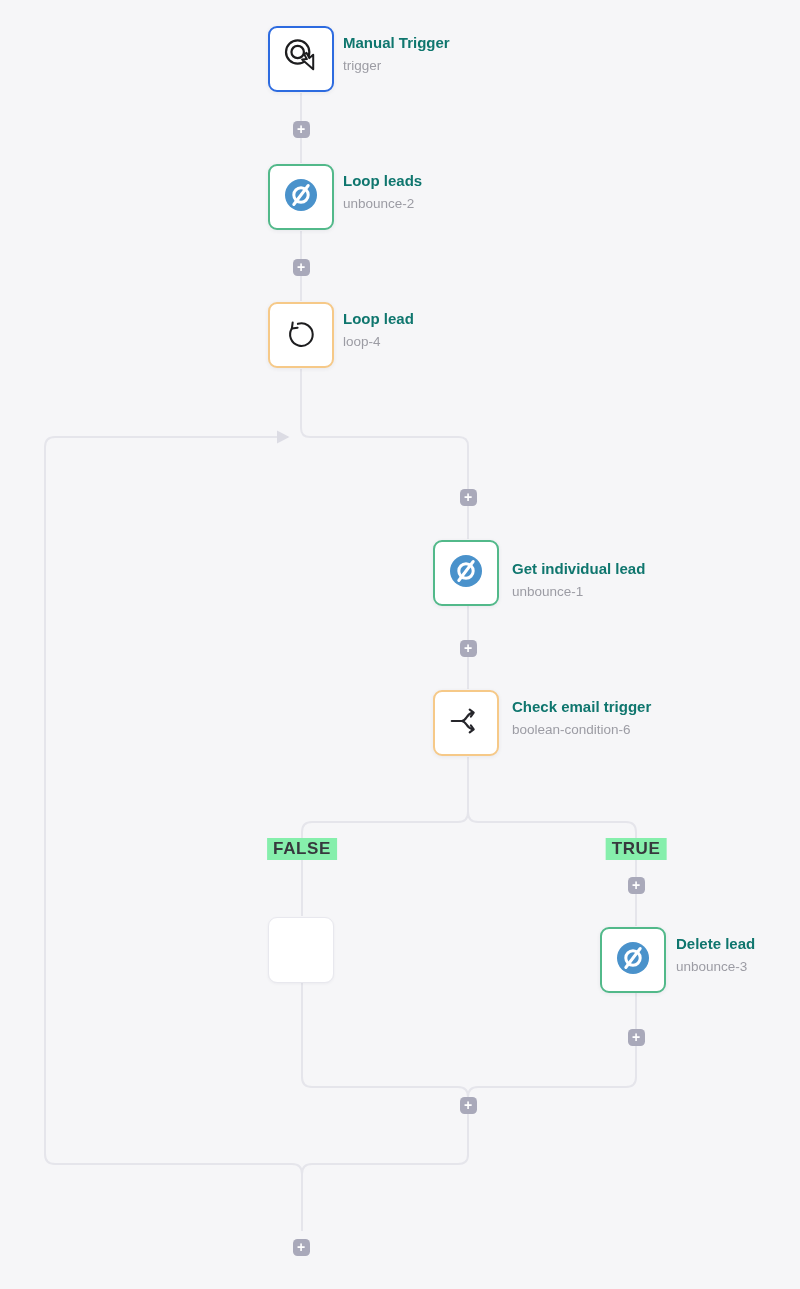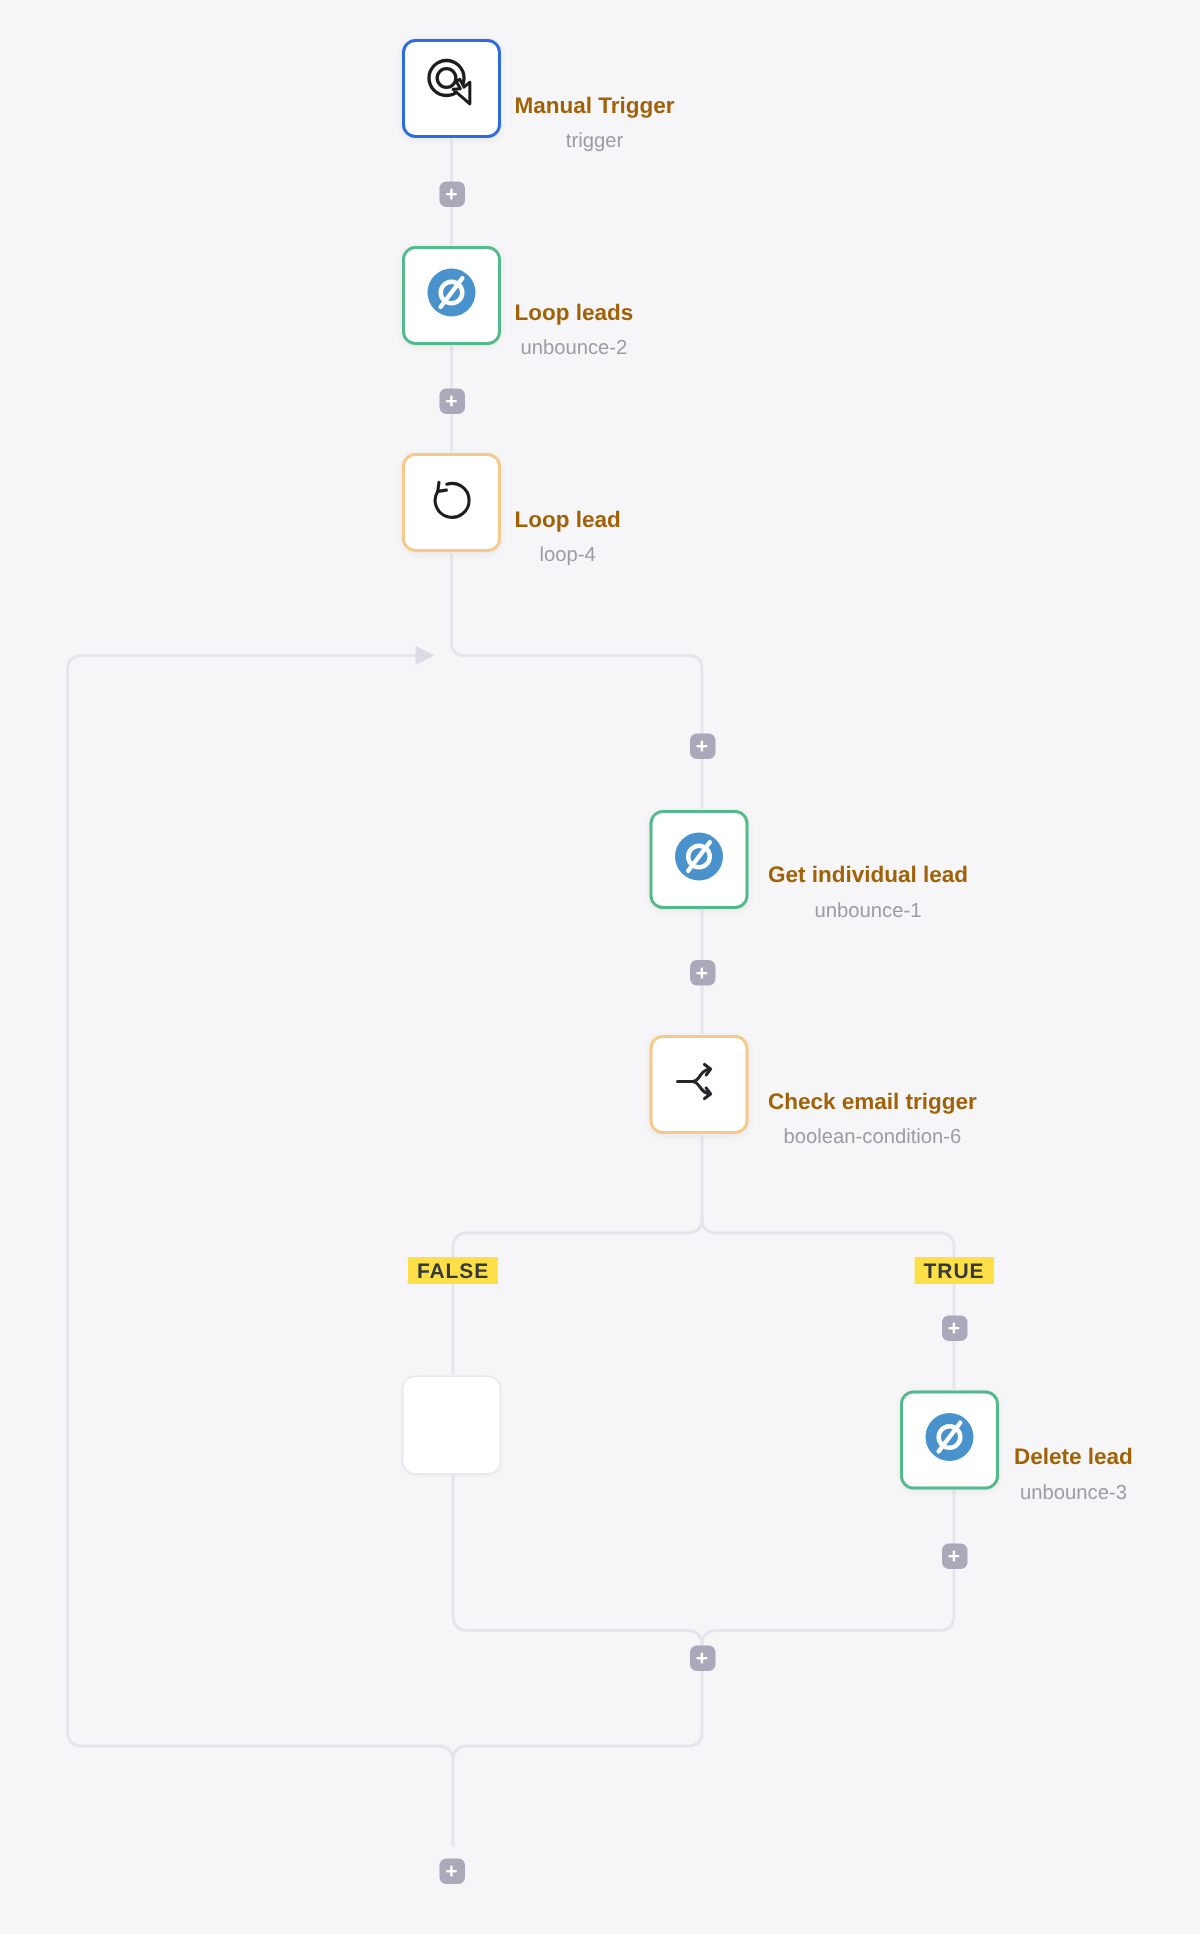--- a/index.html
+++ b/index.html
@@ -25,46 +25,46 @@
     cursor:pointer;
     z-index:3;
   }
   .accent-blue   { border-color:#2d6be0; }
   .accent-green  { border-color:#52b98a; }
   .accent-orange { border-color:#f6c988; }
   .accent-none   { border-color:#e8e8ee; border-width:1.5px; box-shadow:0 1px 3px rgba(40,40,70,0.05); }
 
   .node-label { position:absolute; z-index:2; }
   .node-title {
-    font-size:15px; font-weight:700; color:#a16207;
-    line-height:20px; white-space:nowrap;margin-top:28px;
+    font-size:15px; font-weight:700; color:#0f766e;
+    line-height:20px; white-space:nowrap;
   }
   .node-subtitle {
     font-size:13.5px; font-weight:400; color:#9c9ca4;
-    line-height:19px; margin-top:3px; white-space:nowrap;text-align:center;
+    line-height:19px; margin-top:3px; white-space:nowrap;
   }
 
   .plus {
     position:absolute;
     width:17px; height:17px;
     background:#a9a9ba;
     border:none; border-radius:4.5px;
     color:#ffffff;
     font-family:"Liberation Sans", sans-serif;
     font-size:14px; font-weight:700; line-height:15px;
     text-align:center; padding:0;
     cursor:pointer; z-index:4;
   }
 
   .branch-label {
     position:absolute;
     transform:translateX(-50%);
-    background:#fde047;
+    background:#86efac;
     padding:1px 6px;
-    font-size:14px; font-weight:700; letter-spacing:0.6px;
+    font-size:17px; font-weight:700; letter-spacing:0.6px;
     color:#37383d;
     z-index:3;
     white-space:nowrap;
   }
   .icon-svg { display:block; }
 </style>
 </head>
 <body>
 
 <svg id="connectors" xmlns="http://www.w3.org/2000/svg">
@@ -130,21 +130,21 @@
 
 <div class="node accent-green" style="left:433px;top:540px">
   <span class="icon-svg">
     <svg width="36" height="36" viewBox="0 0 36 36" xmlns="http://www.w3.org/2000/svg">
       <circle cx="18" cy="18" r="16" fill="#4a92cb"></circle>
       <circle cx="18" cy="18" r="7.2" fill="none" stroke="#ffffff" stroke-width="3"></circle>
       <line x1="10.8" y1="27.5" x2="25.2" y2="8.5" stroke="#ffffff" stroke-width="3" stroke-linecap="round"></line>
     </svg>
   </span>
 </div>
-<div class="node-label" style="left:512px;top:546px">
+<div class="node-label" style="left:512px;top:559px">
   <div class="node-title">Get individual lead</div>
   <div class="node-subtitle">unbounce-1</div>
 </div>
 
 <button class="plus" style="left:459.5px;top:639.5px">+</button>
 
 <div class="node accent-orange" style="left:433px;top:690px">
   <span class="icon-svg">
     <svg width="38" height="38" viewBox="0 0 36 36" xmlns="http://www.w3.org/2000/svg">
       <g fill="none" stroke="#26262b" stroke-width="2" stroke-linecap="round" stroke-linejoin="round">

